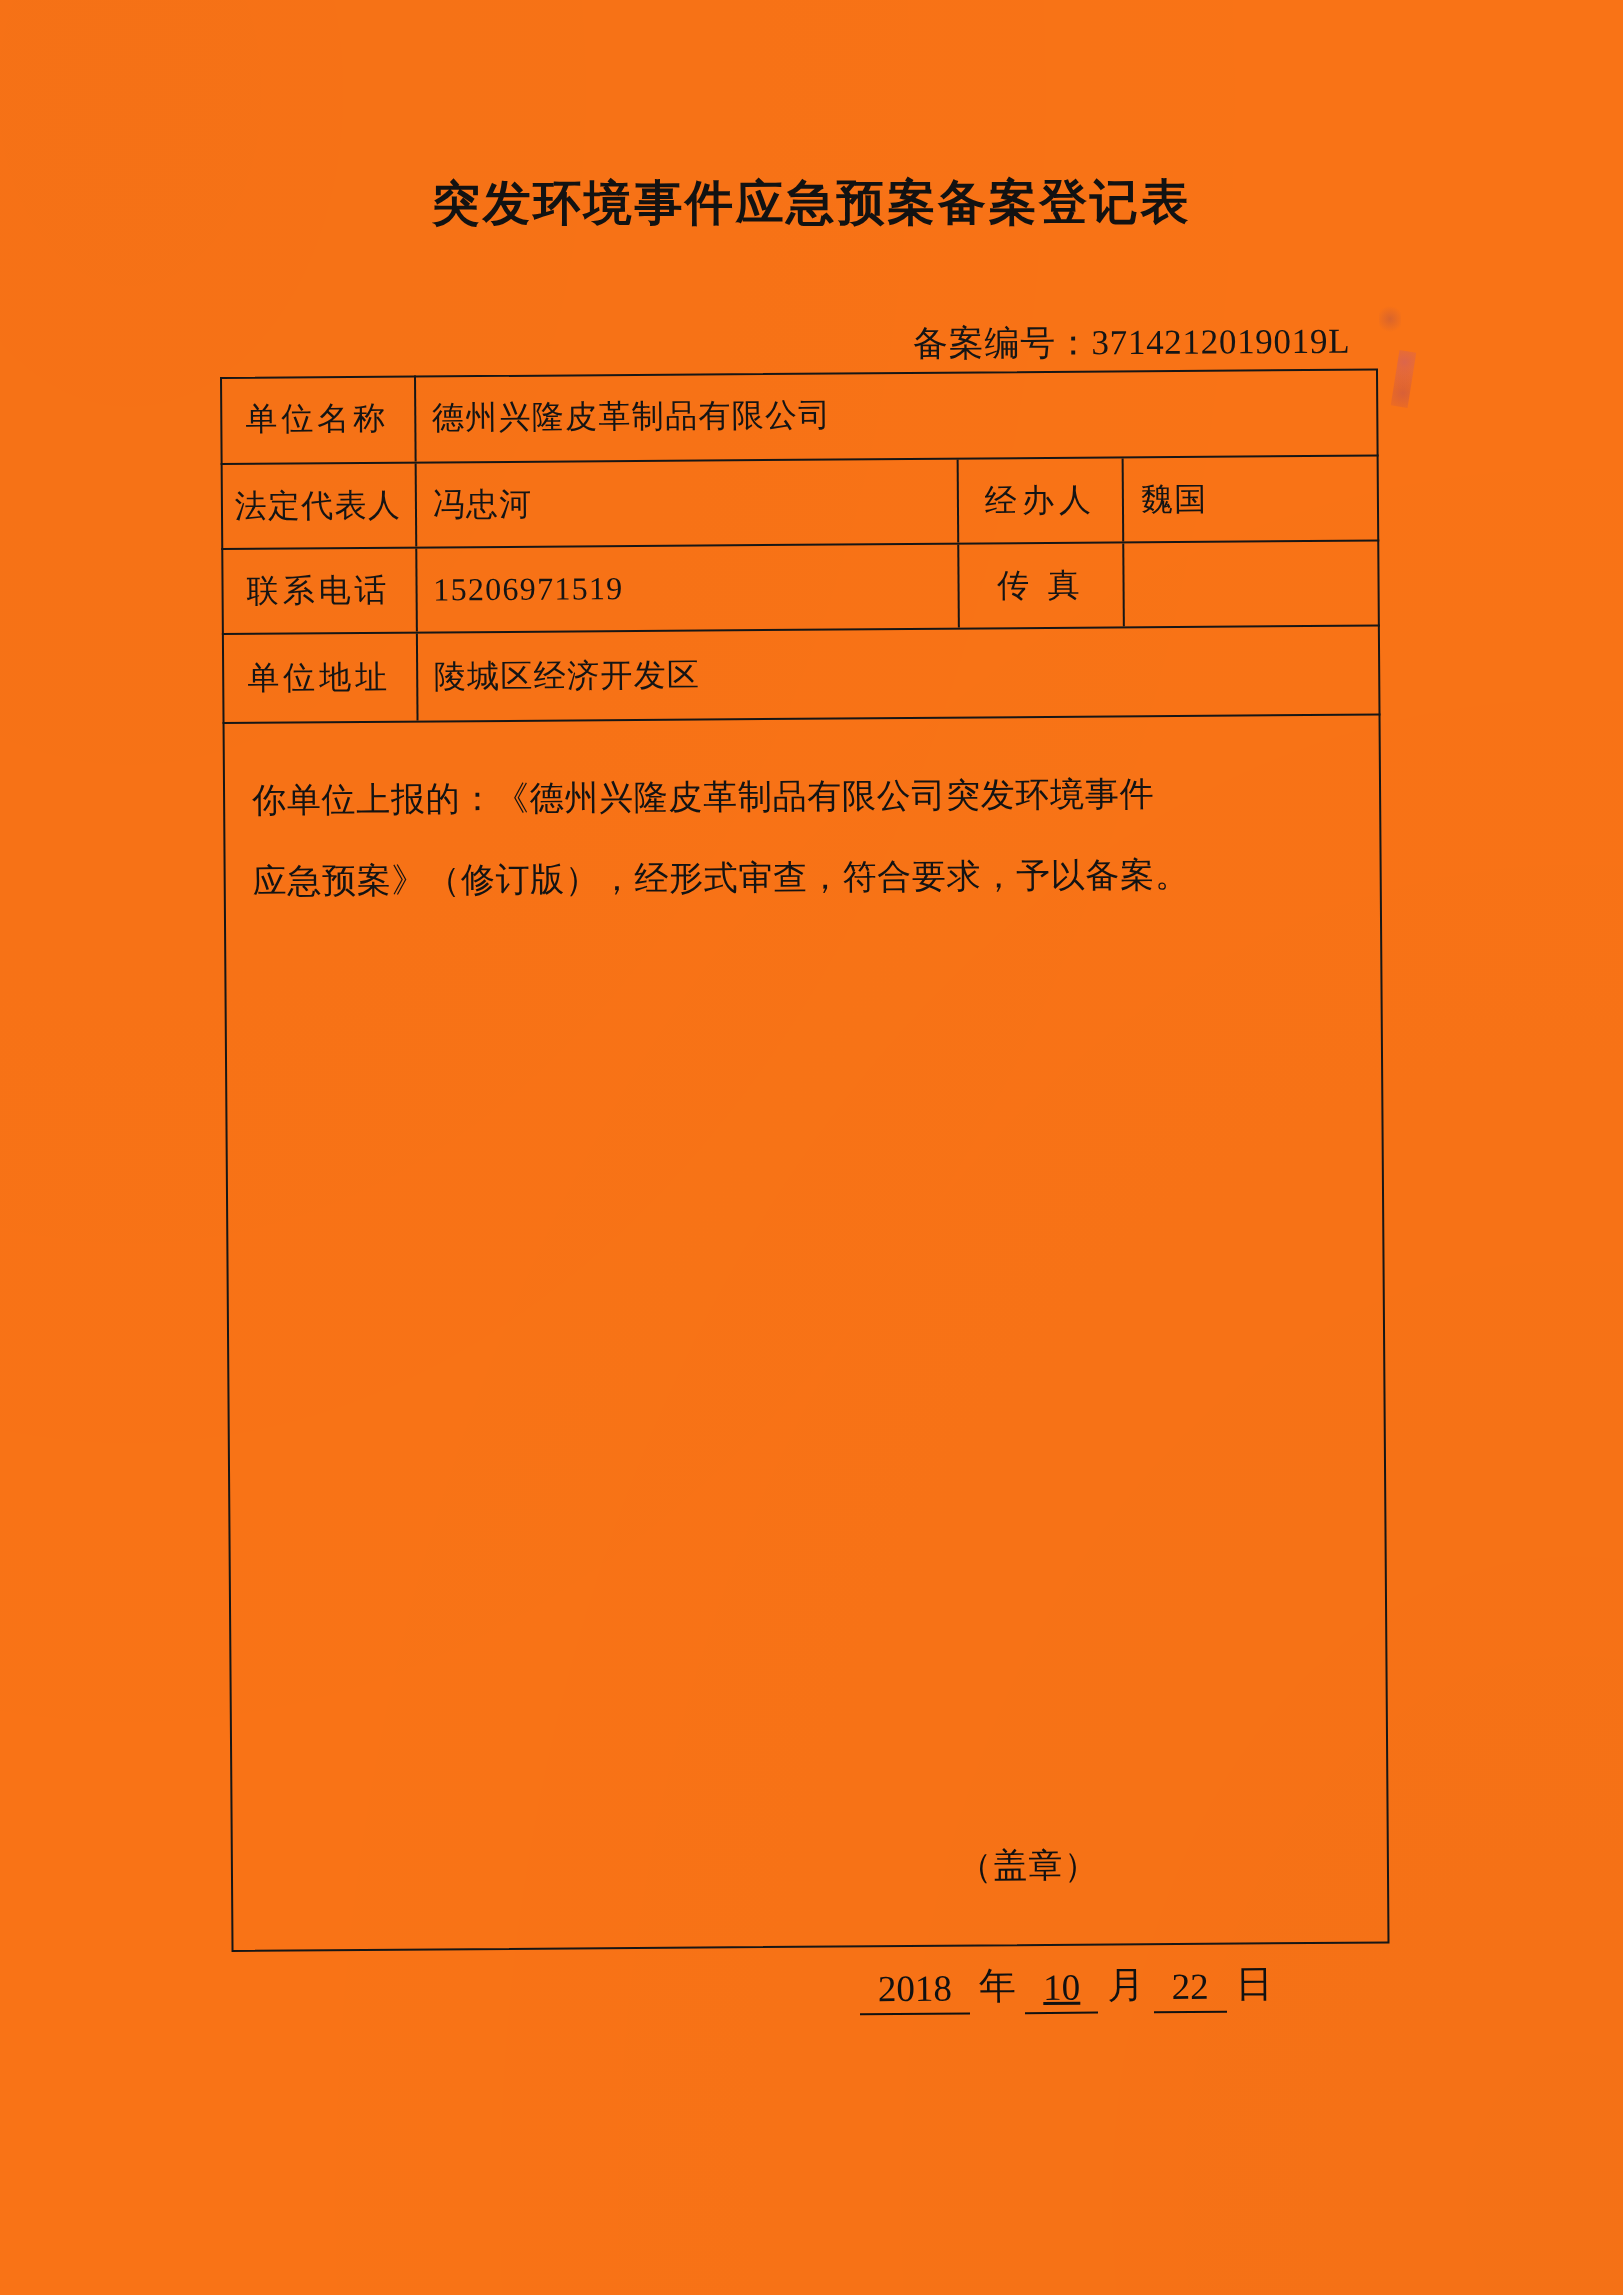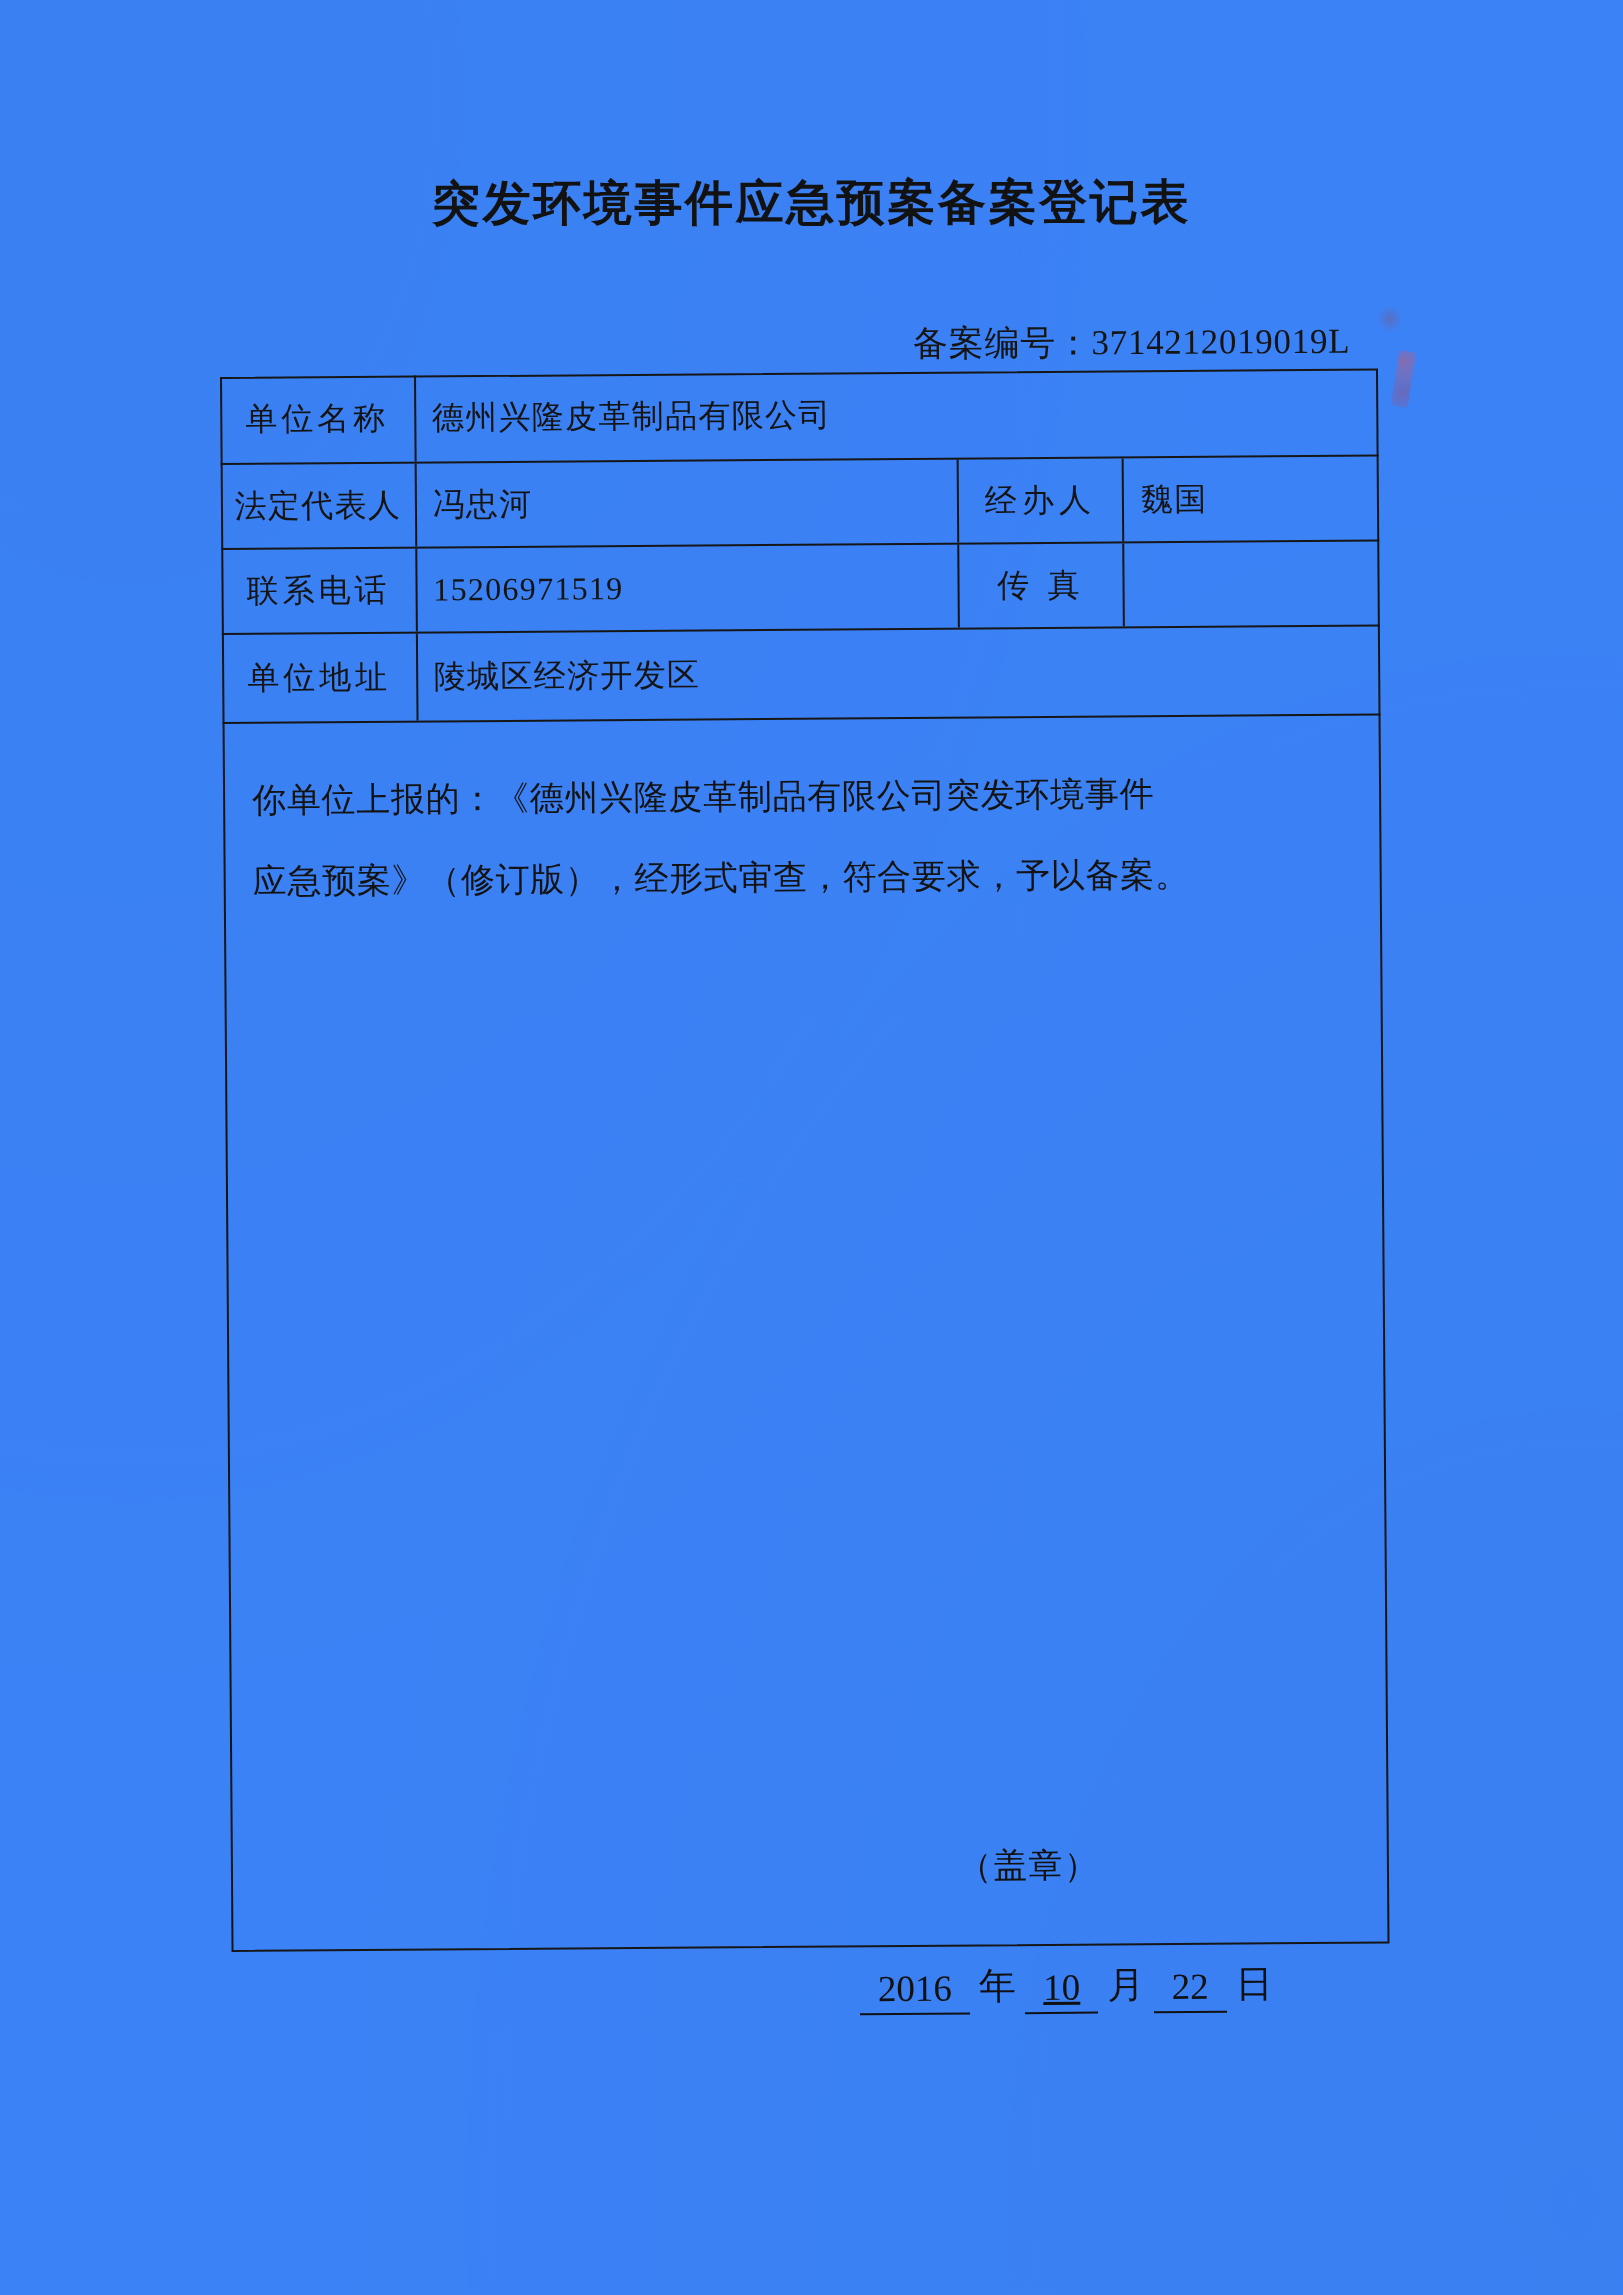--- a/index.html
+++ b/index.html
@@ -13,21 +13,21 @@
     position: relative;
     font-family: "Liberation Serif", "DejaVu Serif", serif;
     color: #1a1a1a;
     overflow: hidden;
   }
 
   
   .page {
     position: absolute;
     inset: 0;
-    background: #3b82f6;
+    background: #f97316;
   }
   .scan-noise {
     position: absolute;
     inset: 0;
     pointer-events: none;
     background:
       radial-gradient(ellipse at 8% 4%, rgba(0,0,0,0.016), rgba(0,0,0,0) 60%),
       radial-gradient(ellipse at 97% 96%, rgba(0,0,0,0.02), rgba(0,0,0,0) 62%);
   }
 
@@ -256,21 +256,21 @@
       <div class="statement">
         <span class="ln">你单位上报的：《德州兴隆皮革制品有限公司突发环境事件</span>
         <span class="ln ln2">应急预案》（修订版），经形式审查，符合要求，予以备案。</span>
       </div>
 
       <div class="seal-block">
 
         <div class="seal-label">（盖章）</div>
 
         <div class="date-line">
-          <span class="date-slot slot-year">2016</span>
+          <span class="date-slot slot-year">2018</span>
           <span class="date-unit">年</span>
           <span class="date-slot slot-month">10</span>
           <span class="date-unit">月</span>
           <span class="date-slot slot-day">22</span>
           <span class="date-unit">日</span>
         </div>
 
       </div>
 
     </div>

